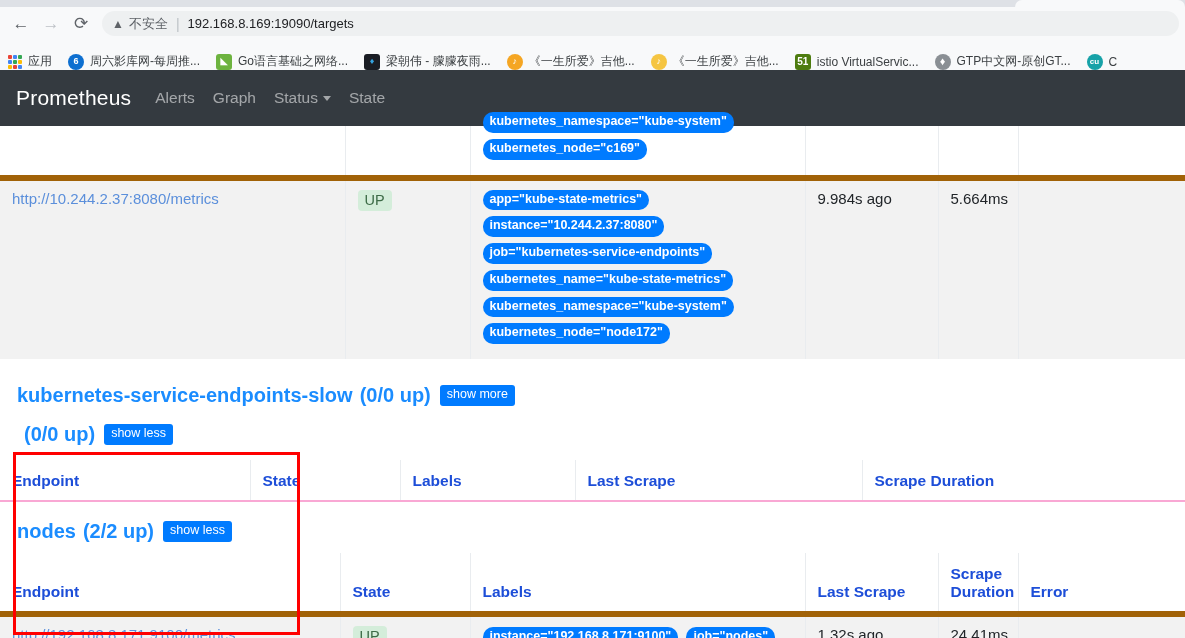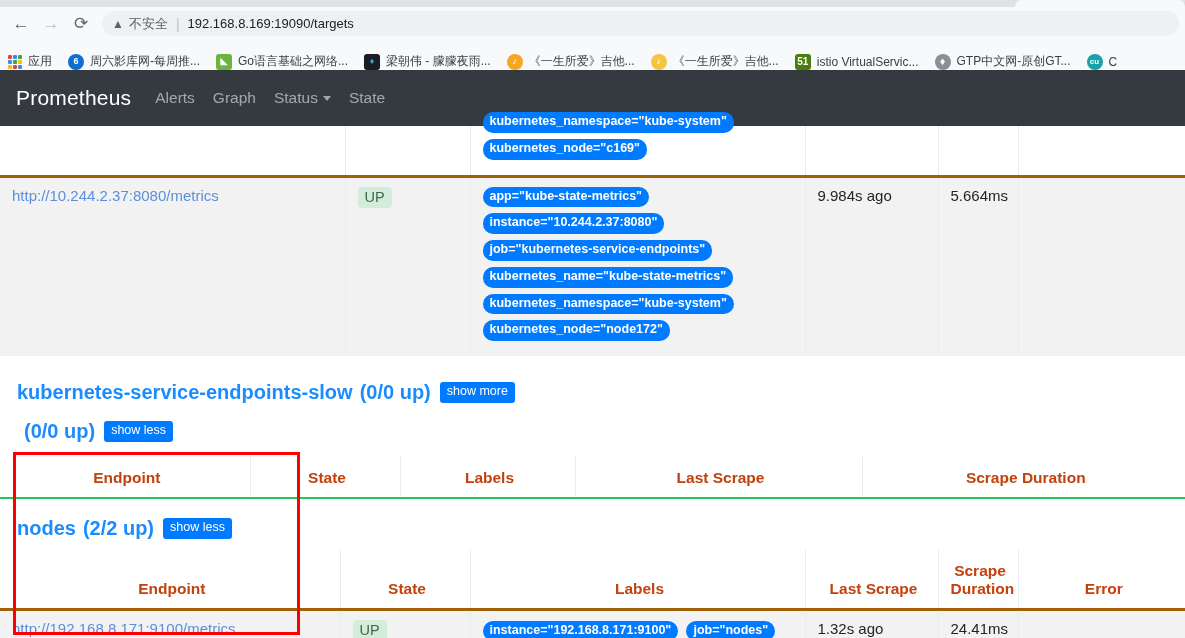--- a/index.html
+++ b/index.html
@@ -157,32 +157,32 @@
     padding: 0;
   }
 
   table.targets {
     width: 1185px;
     border-collapse: collapse;
     table-layout: fixed;
     font-size: 15px;
   }
   table.targets th {
-    text-align: center;
+    text-align: left;
     font-weight: bold;
     font-size: 15.5px;
-    color: #c2410c;
+    color: #1d4ed8;
     padding: 12px 8px 10px 12px;
-    border-bottom: 2px solid #22c55e;
+    border-bottom: 2px solid #f9a8d4;
     vertical-align: bottom;
     border-right: 1px solid #e9ecef;
   }
   table.targets td {
     padding: 9px 8px 9px 12px;
-    border-top: 3px solid #a16207;
+    border-top: 6px solid #a16207;
     border-right: 1px solid #e9ecef;
     vertical-align: top;
     color: #212529;
     font-size: 15px;
   }
   table.targets tr.zebra td { background: #f2f2f2; }
   table.targets td.nob, table.targets th.nob { border-right: none; }
 
   a.ep {
     color: #5b8fdb;

